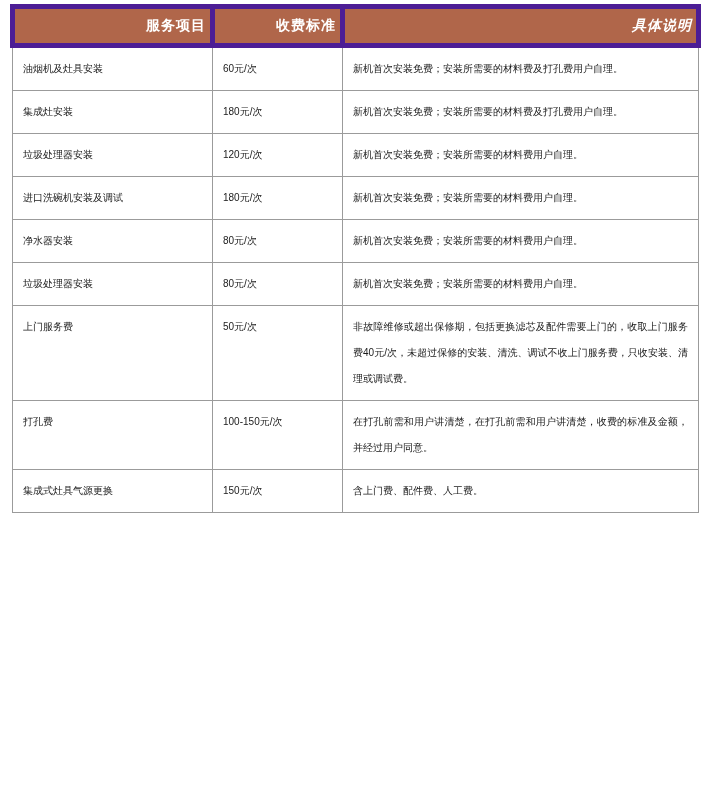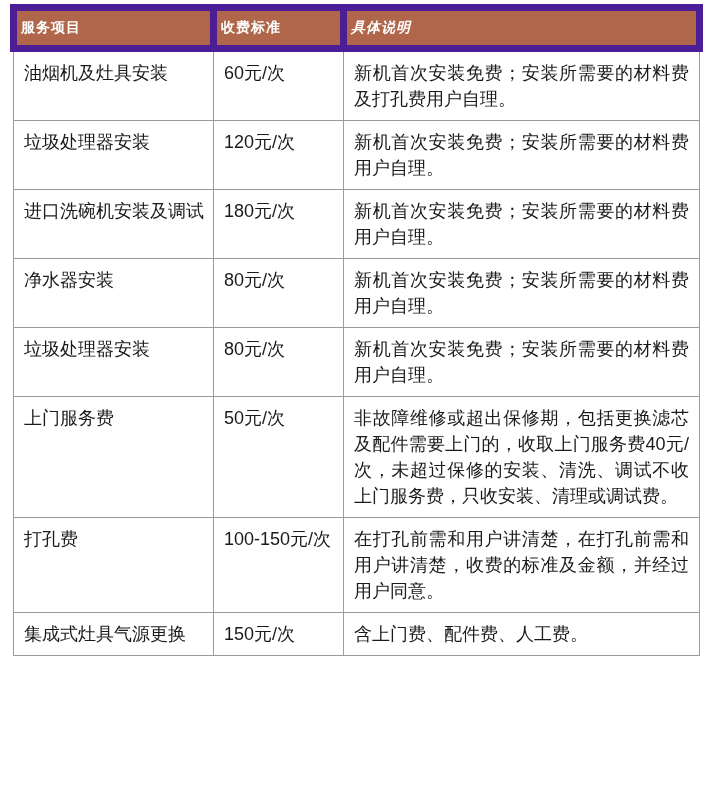--- a/index.html
+++ b/index.html
@@ -29,28 +29,28 @@
   table.price-table td {
     border: 1px solid #9b9b9b;
     vertical-align: top;
     box-sizing: border-box;
   }
   table.price-table thead th {
     background: #b0664a;
     color: #ffffff;
     font-size: 14px;
     font-weight: bold;
-    text-align: left;
+    text-align: right;
     padding: 8px 4px;
-    border: 7px solid #4c1d95;
+    border: 5px solid #4c1d95;
     letter-spacing: 1px;
     height: 32px;
   }
   table.price-table tbody td {
-    font-size: 18px;
+    font-size: 10px;
     line-height: 26px;
     padding: 8px 10px;
     color: #1a1a1a;
   }
   td.col-service {
     width: 200px;
     white-space: nowrap;
   }
   td.col-price {
     width: 130px;
@@ -77,20 +77,27 @@
       <tr>
         <th class="col-service">服务项目</th>
         <th class="col-price">收费标准</th>
         <th class="col-desc">具体说明</th>
       </tr>
     </thead>
     <tbody>
       <tr>
         <td class="col-service">油烟机及灶具安装</td>
         <td class="col-price">60元/次</td>
+        <td class="col-desc">
+            <span class="desc-text">新机首次安装免费；安装所需要的材料费及打孔费用户自理。</span>
+          </td>
+      </tr>
+      <tr>
+        <td class="col-service">集成灶安装</td>
+        <td class="col-price">180元/次</td>
         <td class="col-desc">
             <span class="desc-text">新机首次安装免费；安装所需要的材料费及打孔费用户自理。</span>
           </td>
       </tr>
       <tr>
         <td class="col-service">垃圾处理器安装</td>
         <td class="col-price">120元/次</td>
         <td class="col-desc">
             <span class="desc-text">新机首次安装免费；安装所需要的材料费用户自理。</span>
           </td>

